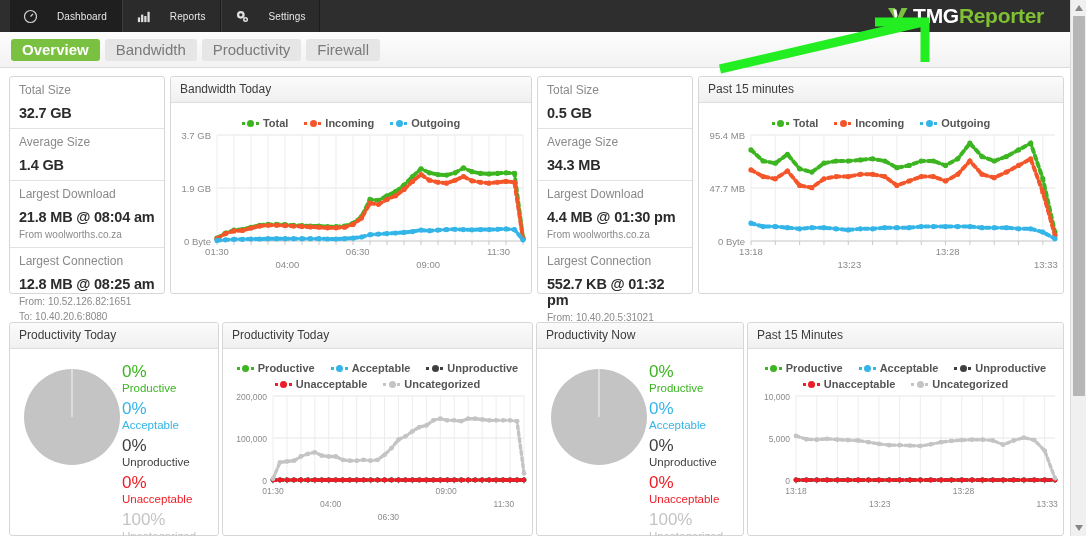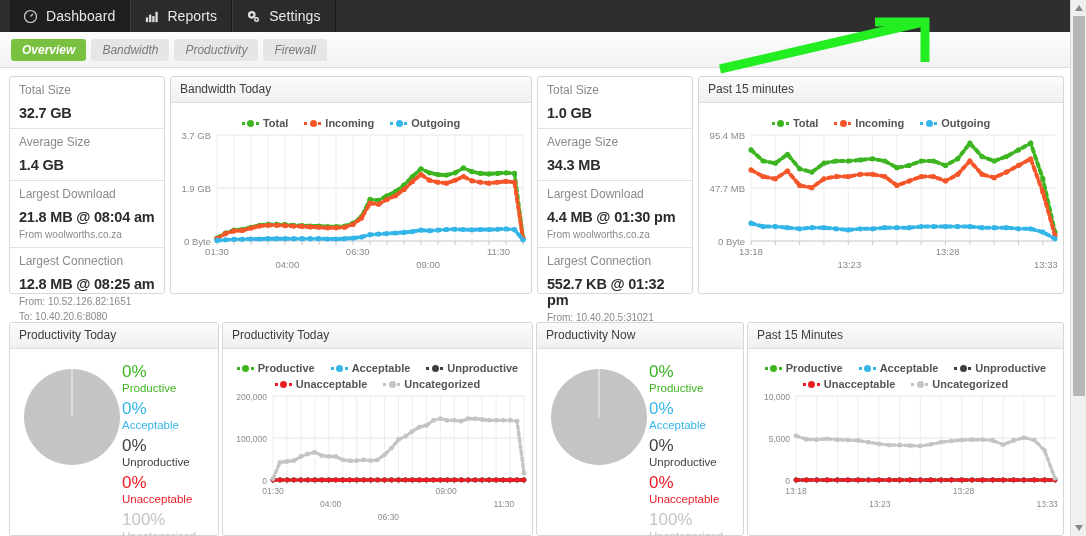--- a/index.html
+++ b/index.html
@@ -11,23 +11,23 @@
   }
   .page { position: relative; width: 1086px; height: 536px; background: #fff; }
 
   
   .topnav {
     position: absolute; left: 0; top: 0; width: 1070px; height: 32px;
     background: #2e2e2e;
     display: flex; align-items: stretch;
   }
   .nav-item {
-    display: flex; align-items: center; gap: 8px;
+    display: flex; align-items: center; gap: 19px;
     padding: 0 14px 0 13px;
-    color: #e8e8e8; font-size: 14px;
+    color: #e8e8e8; font-size: 10px;
     border-right: 1px solid #1d1d1d;
     border-left: 1px solid #3d3d3d;
     background: #2b2b2b;
   }
   .nav-item:first-child { border-left: none; margin-left: 10px; }
   .nav-item.active { background: #1f1f1f; }
   .nav-label { letter-spacing: .1px; }
   .nav-ico { width: 15px; height: 15px; display: block; }
 
   .logo {
@@ -41,22 +41,22 @@
 
   
   .subtabs {
     position: absolute; left: 0; top: 32px; width: 1070px; height: 36px;
     background: linear-gradient(#fdfdfd, #f2f2f2);
     border-bottom: 1px solid #dcdcdc;
     display: flex; align-items: center; gap: 5px; padding-left: 11px;
   }
   .subtab {
     height: 22px; line-height: 22px; padding: 0 11px;
-    font-size: 12px; color: #7a7a7a;
-    background: #e6e6e6; border-radius: 3px; font-style: italic;
+    font-size: 15px; color: #7a7a7a;
+    background: #e6e6e6; border-radius: 3px;
   }
   .subtab.active { background: #7ac142; color: #fff; font-weight: bold; }
 
   
   .panel {
     position: absolute; background: #fff;
     border: 1px solid #d7d7d7; border-radius: 3px;
   }
   .panel-head {
     height: 26px; line-height: 25px;
@@ -146,20 +146,31 @@
               <circle cx="6.2" cy="6.2" r="4.1"></circle>
               <circle cx="11.2" cy="11.2" r="2.7"></circle>
             </g>
           <circle cx="6.2" cy="6.2" r="1.7" fill="#2b2b2b"></circle>
             <circle cx="11.2" cy="11.2" r="1.1" fill="#2b2b2b"></circle>
         </svg>
       </span>
       <span class="nav-label">Settings</span>
     </div>
 
+    <div class="logo">
+      <span class="logo-mark">
+        <svg viewBox="0 0 22 20" width="22" height="20">
+          <path d="M1 2 L8 2 L10 13 L14.5 2 L20.5 2 L11.5 19 Z" fill="#7ac142"></path>
+          <path d="M6.2 3.5 L9.4 3.5 L10.6 10 L8.2 13 Z" fill="#ffffff"></path>
+        </svg>
+      </span>
+      <span class="logo-text">
+        <span class="logo-tmg">TMG</span><span class="logo-rep">Reporter</span>
+      </span>
+    </div>
   </div>
 
   <div class="subtabs">
     <div class="subtab active">Overview</div>
     <div class="subtab">Bandwidth</div>
     <div class="subtab">Productivity</div>
     <div class="subtab">Firewall</div>
   </div>
 
   <div class="panel" style="left:9px; top:76px; width:156px; height:218px;">
@@ -375,21 +386,21 @@
           <text x="116.38000000000001" y="139" text-anchor="middle" font-size="9.5" fill="#8a8a8a" font-family="&quot;Liberation Sans&quot;, sans-serif">04:00</text>
           <text x="257.14" y="139" text-anchor="middle" font-size="9.5" fill="#8a8a8a" font-family="&quot;Liberation Sans&quot;, sans-serif">09:00</text>
         </svg>
       </div>
   </div>
 
   <div class="panel" style="left:537px; top:76px; width:156px; height:218px;">
     <div id="recent-stats">
         <div class="stat-row">
           <div class="stat-label">Total Size</div>
-          <div class="stat-value">1.0 GB</div>
+          <div class="stat-value">0.5 GB</div>
         </div>
         <div class="stat-row">
           <div class="stat-label">Average Size</div>
           <div class="stat-value">34.3 MB</div>
         </div>
         <div class="stat-row">
           <div class="stat-label">Largest Download</div>
           <div class="stat-value">4.4 MB @ 01:30 pm</div>
           <div class="stat-sub">From woolworths.co.za</div>
         </div>

